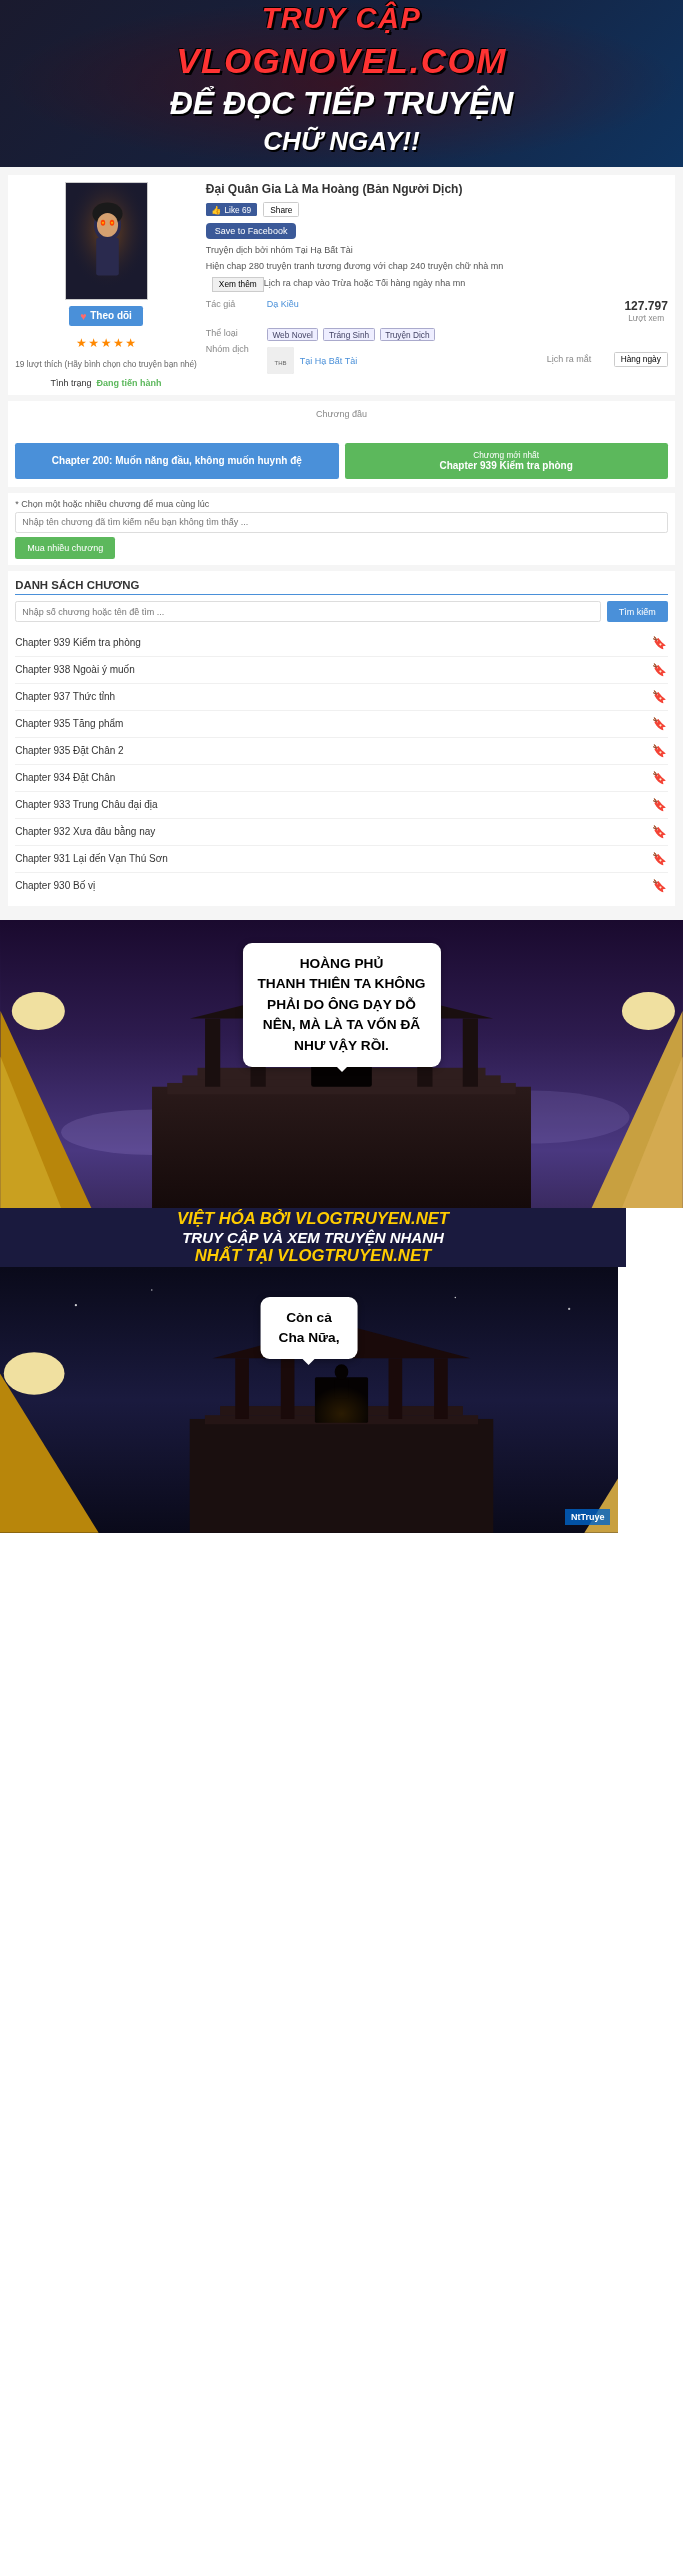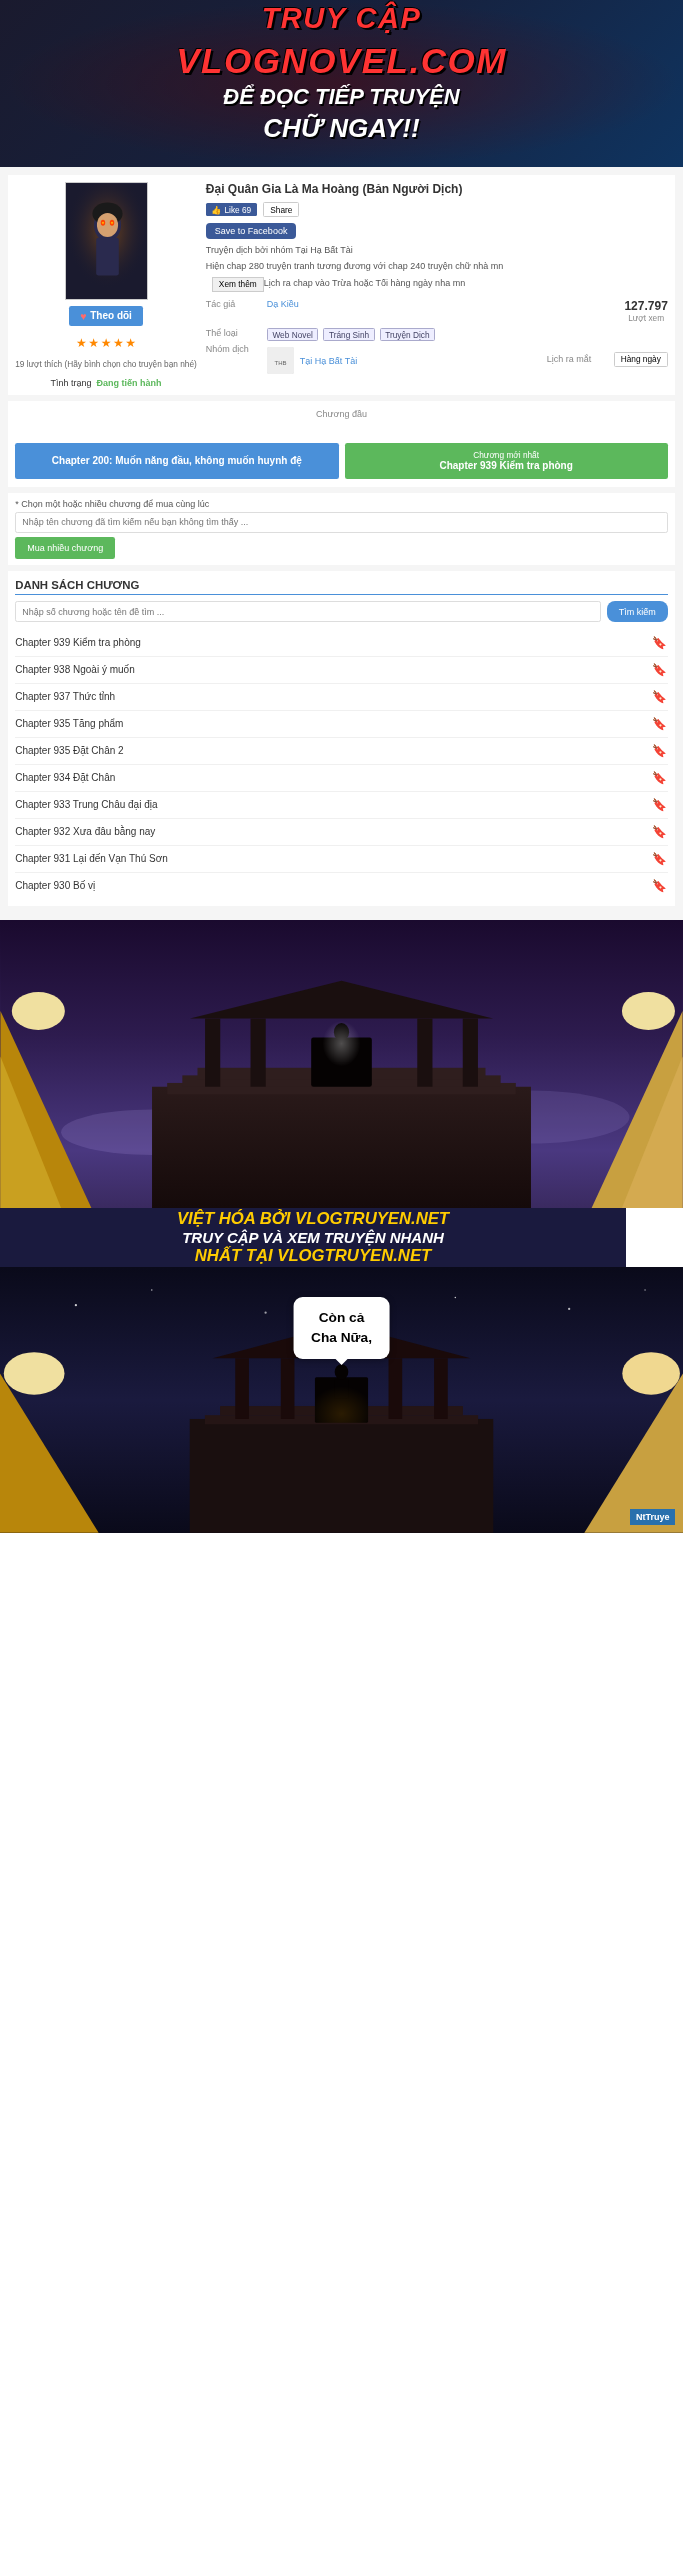--- a/index.html
+++ b/index.html
@@ -43,21 +43,21 @@
     }
     .top-banner-text .line2 {
       font-size: 35px;
       font-weight: 900;
       color: #ff3333;
       text-shadow: 2.3px 2.3px 0 #000, -0.8px -0.8px 0 #000;
       font-style: italic;
       letter-spacing: 1.5px;
     }
     .top-banner-text .line3 {
-      font-size: 22px;
+      font-size: 32px;
       font-weight: 900;
       color: #ffffff;
       text-shadow: 1.5px 1.5px 0 #000;
       font-style: italic;
     }
     .top-banner-text .line4 {
       font-size: 26px;
       font-weight: 900;
       color: #ffffff;
       text-shadow: 1.5px 1.5px 0 #000;
@@ -343,21 +343,21 @@
       padding: 4.6px 6px;
       border: 0.8px solid #ddd;
       border-radius: 2.3px;
       font-size: 9px;
     }
     .search-btn {
       background: #4a90d9;
       color: white;
       border: none;
       padding: 4.6px 12px;
-      border-radius: 8px;
+      border-radius: 2px;
       font-size: 9px;
       cursor: pointer;
     }
     .chapter-item {
       display: flex;
       align-items: center;
       padding: 6px 0;
       border-bottom: 0.8px solid #f0f0f0;
     }
     .chapter-item:last-child {
@@ -422,21 +422,21 @@
       font-style: italic;
     }
     .viet-hoa-line1 { color: #ffffff; }
     .viet-hoa-line1 span { color: #ffcc00; }
     .viet-hoa-line2 { color: #ffffff; font-size: 15px; }
     .viet-hoa-line3 { color: #ffffff; font-size: 16.7px; }
     .viet-hoa-line3 span { color: #ffcc00; }
 
     
     .manga-panel-2 {
-      width: 683px;
+      width: 618px;
       height: 266px;
       background: linear-gradient(180deg, #0a0a1a 0%, #1a1a3e 50%, #0a0a1a 100%);
       position: relative;
       overflow: hidden;
     }
     .speech-bubble-2 {
       position: absolute;
       top: 30px;
       left: 50%;
       transform: translateX(-50%);
@@ -745,20 +745,27 @@
     <polygon points="0,380 0,120 120,380" fill="#b8860b"></polygon>
     <polygon points="0,380 0,180 80,380" fill="#c9a020"></polygon>
     <polygon points="900,380 900,120 780,380" fill="#c8a040"></polygon>
     <polygon points="900,380 900,180 820,380" fill="#d4aa50"></polygon>
 
     <ellipse cx="50" cy="120" rx="35" ry="25" fill="#f0e0a0"></ellipse>
 
     <ellipse cx="855" cy="120" rx="35" ry="25" fill="#f0e0a0"></ellipse>
   </svg>
 
+  <div class="speech-bubble">
+    <span style="white-space:pre-line;">HOÀNG PHỦ
+THANH THIÊN TA KHÔNG
+PHẢI DO ÔNG DẠY DỖ
+NÊN, MÀ LÀ TA VỐN ĐÃ
+NHƯ VẬY RỒI.</span>
+  </div>
 </div>
 
 <div class="viet-hoa-banner">
   <div class="viet-hoa-text">
     <span class="viet-hoa-line1">
       <span>VIỆT HÓA BỞI </span><span style="color:#ffcc00;">VLOGTRUYEN.NET</span>
     </span>
   </div>
   <div class="viet-hoa-text viet-hoa-line2">TRUY CẬP VÀ XEM TRUYỆN NHANH</div>
   <div class="viet-hoa-text">

